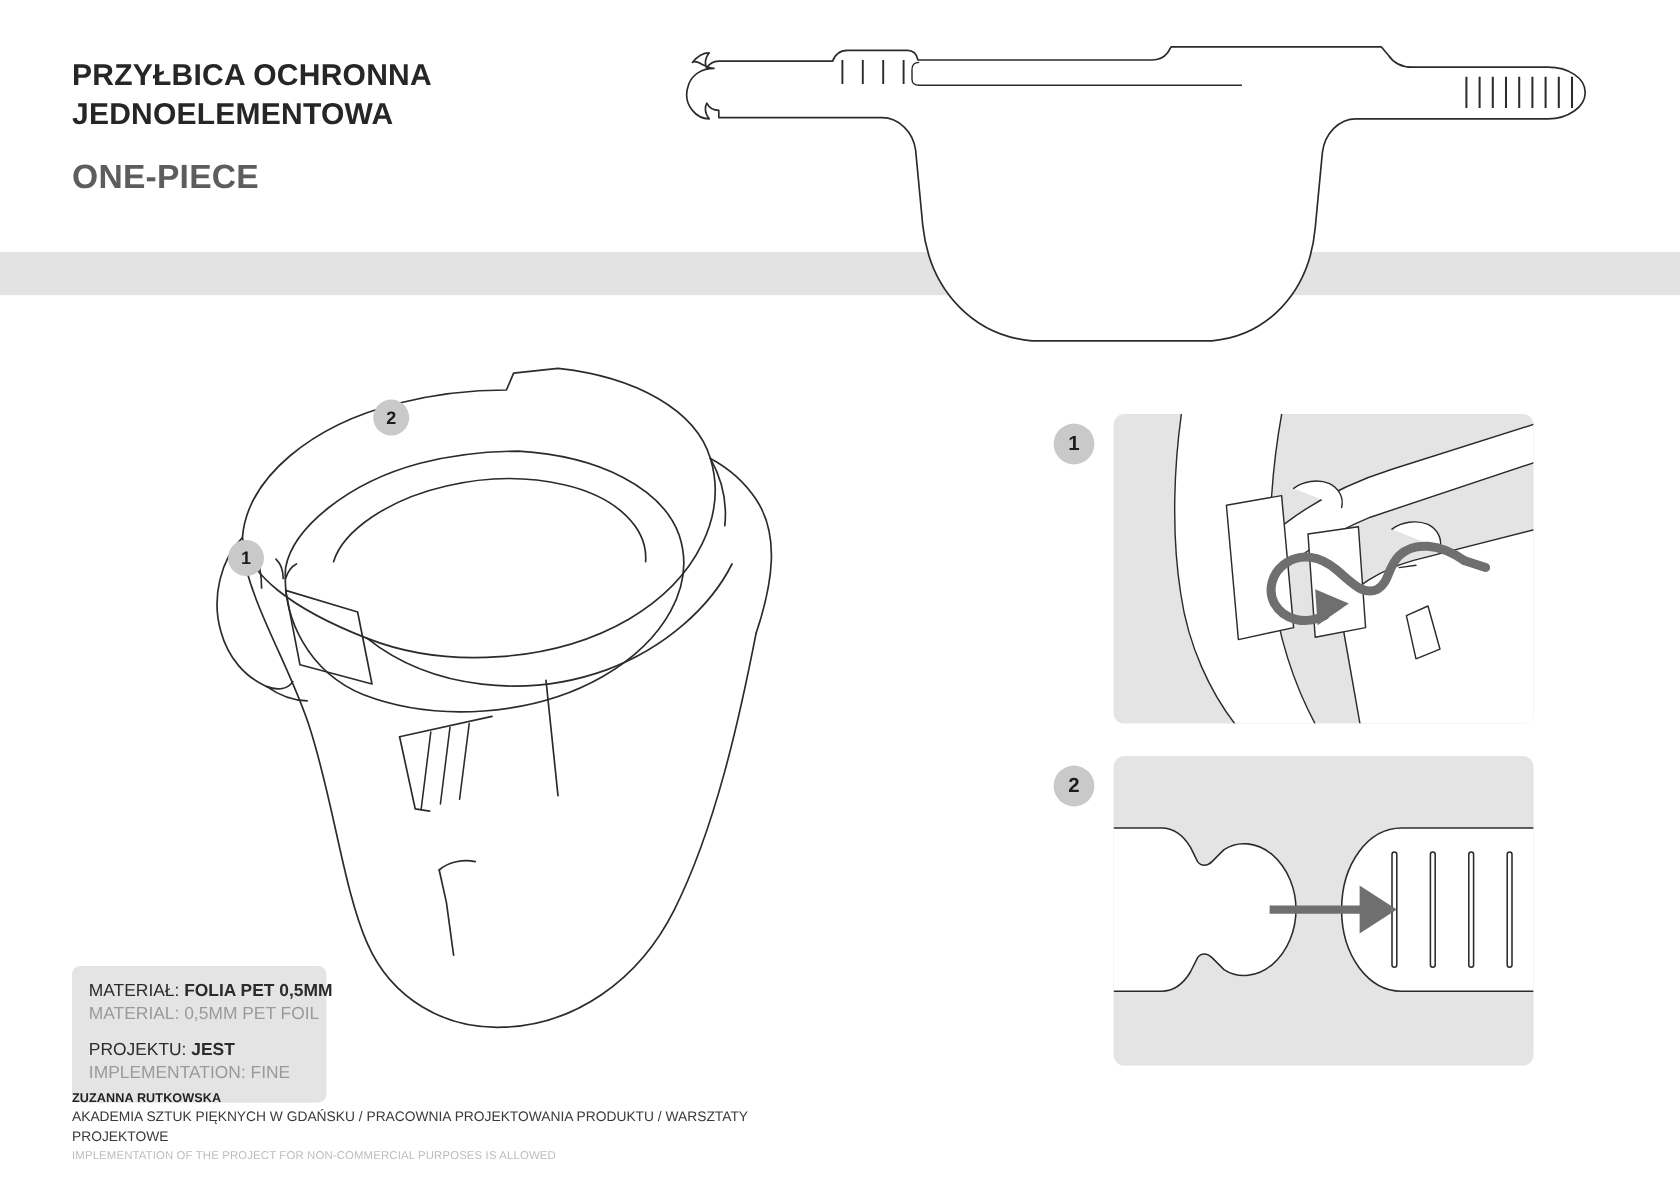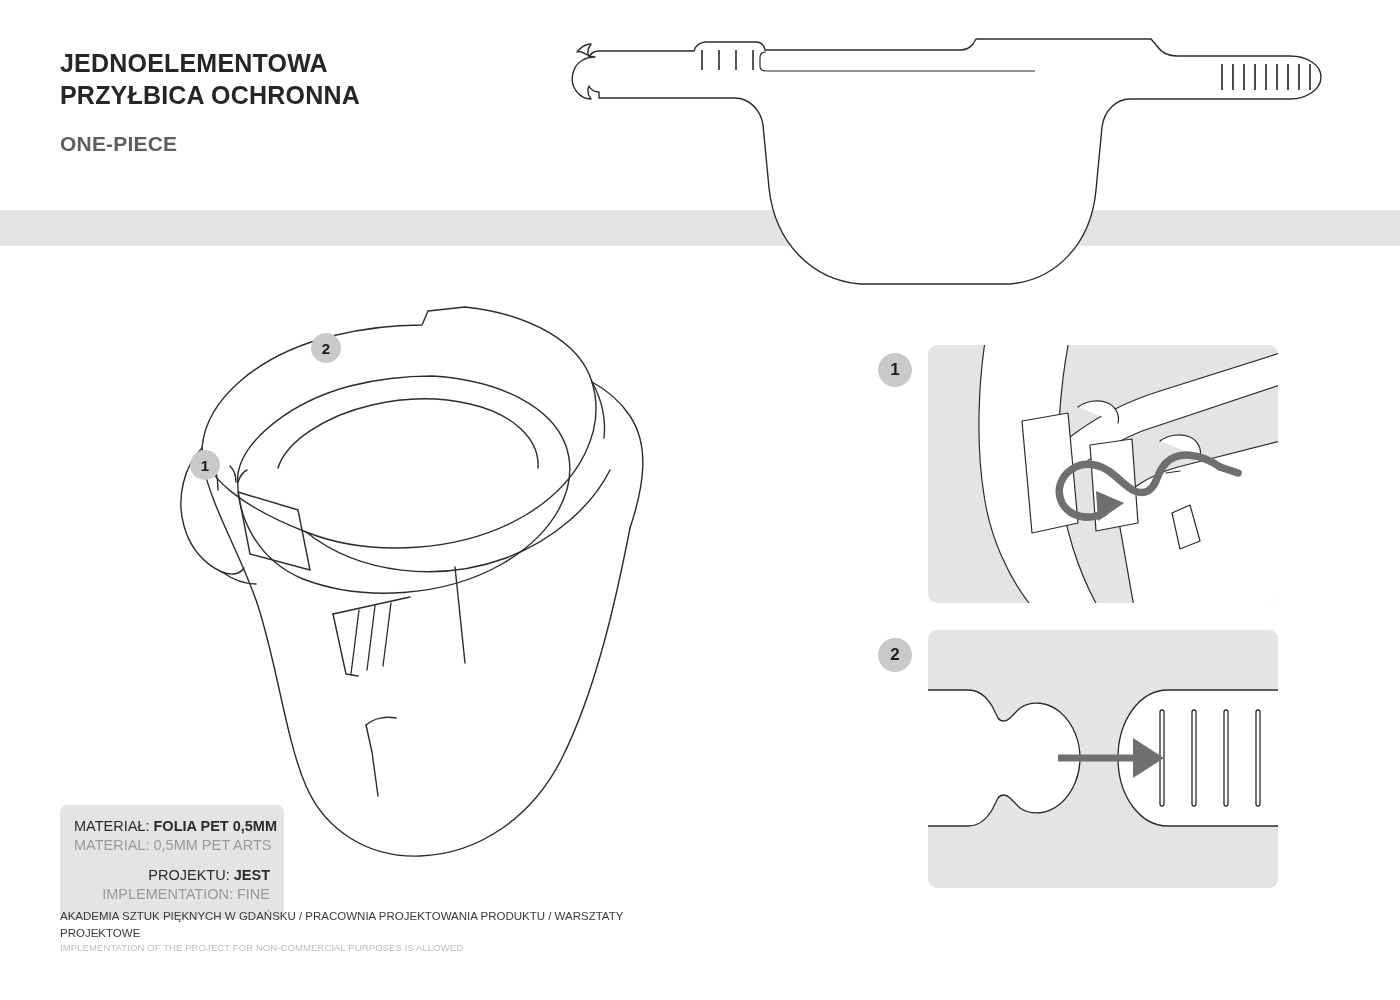--- a/index.html
+++ b/index.html
@@ -35,21 +35,21 @@
   }
   #title-block .pl-title {
     font-size: 25px;
     font-weight: bold;
     letter-spacing: 0.2px;
     line-height: 1.27;
     color: #262626;
     margin: 0;
   }
   #title-block .en-title {
-    font-size: 21px;
+    font-size: 28px;
     font-weight: bold;
     letter-spacing: 0.2px;
     line-height: 1.3;
     color: #5d5d5d;
     margin: 18px 0 0 0;
   }
 
   
   .drawing {
     position: absolute;
@@ -64,23 +64,22 @@
   }
 
   
   #spec-box {
     position: absolute;
     left: 60px;
     top: 805px;
     width: 196px;
     background: #e4e4e4;
     border-radius: 7px;
-    padding: 12px 14px 14px 14px;
+    padding: 12px 2px 14px 14px;
     box-sizing: content-box;
-    text-align: right;
   }
   #spec-box .spec-row { margin-bottom: 11px; }
   #spec-box .spec-row:last-child { margin-bottom: 0; }
   #spec-box .pl-line {
     font-size: 14.5px;
     color: #2b2b2b;
     line-height: 1.32;
     white-space: nowrap;
   }
   #spec-box .pl-line b { font-weight: bold; }
@@ -178,22 +177,22 @@
   #callout-1 { left: 190px; top: 450px; }
   #callout-2 { left: 311px; top: 333px; }
 </style>
 </head>
 <body>
 
 <div id="grey-band"></div>
 
 <div id="title-block">
   <div class="pl-title">
+    <div>PRZYŁBICA OCHRONNA</div>
     <div>JEDNOELEMENTOWA</div>
-    <div>PRZYŁBICA OCHRONNA</div>
   </div>
   <div class="en-title">
     <div>ONE-PIECE</div>
   </div>
 </div>
 
 <div class="drawing" id="flat-pattern">
 <svg width="800" height="270" viewBox="0 0 800 270" fill="none" xmlns="http://www.w3.org/2000/svg">
 
   <path d="
@@ -327,32 +326,33 @@
 
 <div class="callout-badge" id="callout-1">1</div>
 <div class="callout-badge" id="callout-2">2</div>
 
 <div id="spec-box">
   <div class="spec-row">
     <div class="pl-line">
       <span>MATERIAŁ:</span>
       <b>FOLIA PET 0,5MM</b>
     </div>
-    <div class="en-line">MATERIAL: 0,5MM PET ARTS</div>
+    <div class="en-line">MATERIAL: 0,5MM PET FOIL</div>
   </div>
   <div class="spec-row">
     <div class="pl-line">
       <span>PROJEKTU:</span>
       <b>JEST</b>
     </div>
     <div class="en-line">IMPLEMENTATION: FINE</div>
   </div>
 </div>
 
 <div id="credits">
+  <div class="c-author">ZUZANNA RUTKOWSKA</div>
   <div class="c-pl-1">AKADEMIA SZTUK PIĘKNYCH W GDAŃSKU / PRACOWNIA PROJEKTOWANIA PRODUKTU / WARSZTATY PROJEKTOWE</div>
   <div class="c-en-2">IMPLEMENTATION OF THE PROJECT FOR NON-COMMERCIAL PURPOSES IS ALLOWED</div>
 </div>
 
 <div class="detail-panel" id="detail-panel-1">
   <div class="panel-badge">1</div>
   <div class="panel-frame">
     <svg width="350" height="258" viewBox="0 0 350 258" fill="none" xmlns="http://www.w3.org/2000/svg">
 
       <g stroke="#2b2b2b" stroke-width="1.2" fill="#ffffff" stroke-linejoin="round" stroke-linecap="round">

